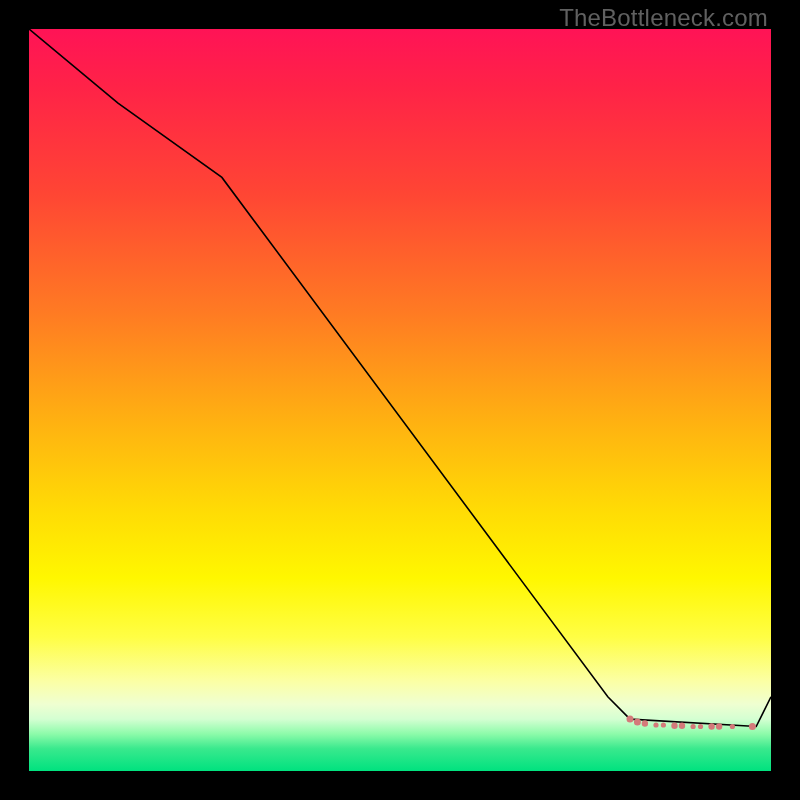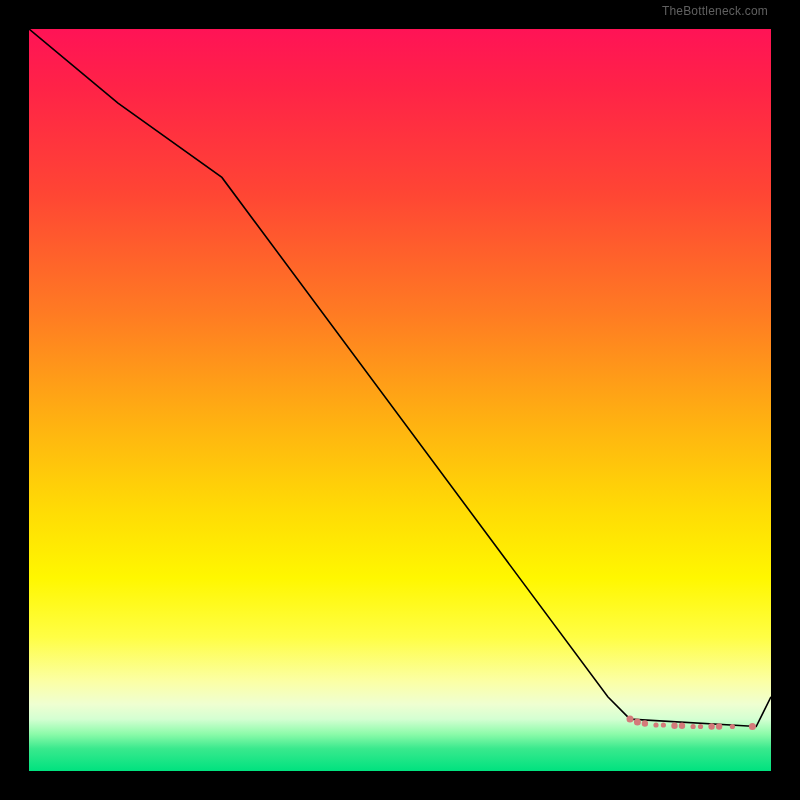--- a/index.html
+++ b/index.html
@@ -47,21 +47,21 @@
     top: 0;
     width: 742px;
     height: 742px;
     pointer-events: none;
   }
   .attribution {
     position: absolute;
     top: 4px;
     right: 32px;
     font-family: Arial, Helvetica, sans-serif;
-    font-size: 12px;
+    font-size: 24px;
     color: #606060;
     letter-spacing: 0.2px;
     font-weight: 500;
   }
 </style>
 </head>
 <body>
 
 <div class="stage">
 

